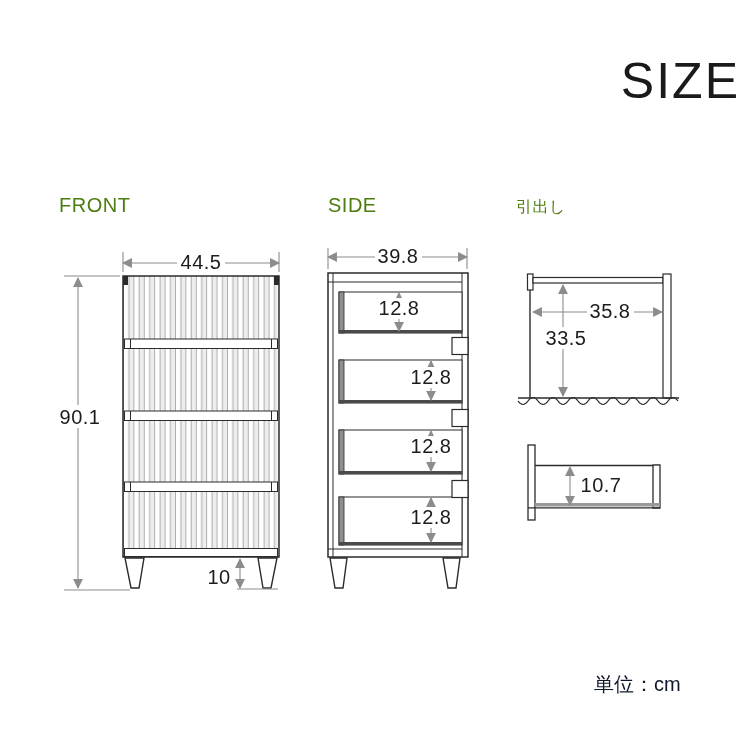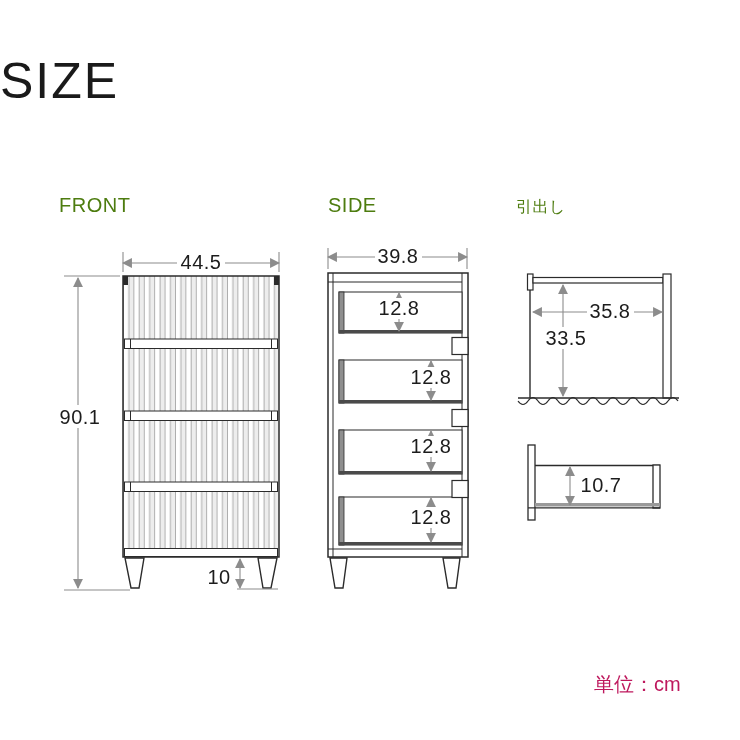--- a/index.html
+++ b/index.html
@@ -6,35 +6,35 @@
   .page{
     position:relative;
     width:740px;height:740px;
     background:#ffffff;
     font-family:"Liberation Sans","DejaVu Sans",sans-serif;
     color:#1c1c1c;
     overflow:hidden;
   }
   .title{
     position:absolute;left:0;top:52px;width:740px;
-    text-align:left;
+    text-align:right;
     font-size:50px;font-weight:500;letter-spacing:2px;
     color:#1a1a1a;
   }
   .section-label{
     position:absolute;
     font-size:20px;font-weight:400;letter-spacing:0.5px;
     color:#4d7c0f;
   }
   .label-front{left:59px;top:194px;}
   .label-side{left:328px;top:194px;}
   .label-drawer{left:516px;top:197px;font-size:16px;text-align:right;}
   .unit-note{
     position:absolute;left:594px;top:671px;
-    font-size:20px;color:#be185d;
+    font-size:20px;color:#0f172a;
   }
   svg.diagram{position:absolute;left:0;top:0;}
   svg text{
     font-family:"Liberation Sans","DejaVu Sans",sans-serif;
     font-size:20px;fill:#1c1c1c;letter-spacing:0.5px;
   }
 </style>
 </head>
 <body>
 

